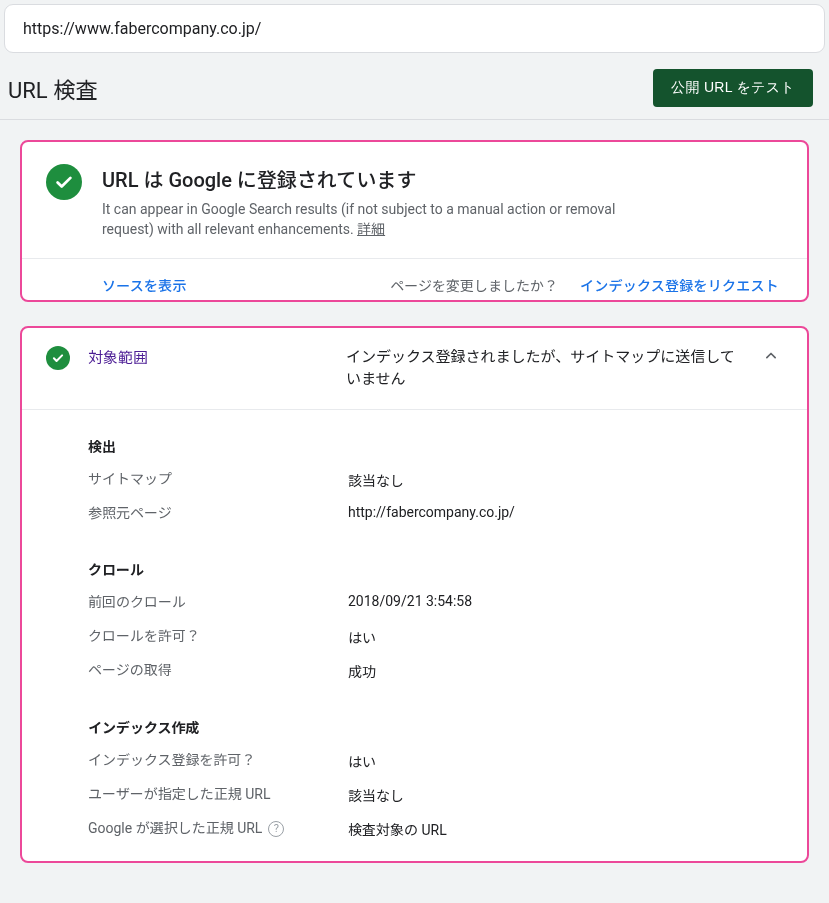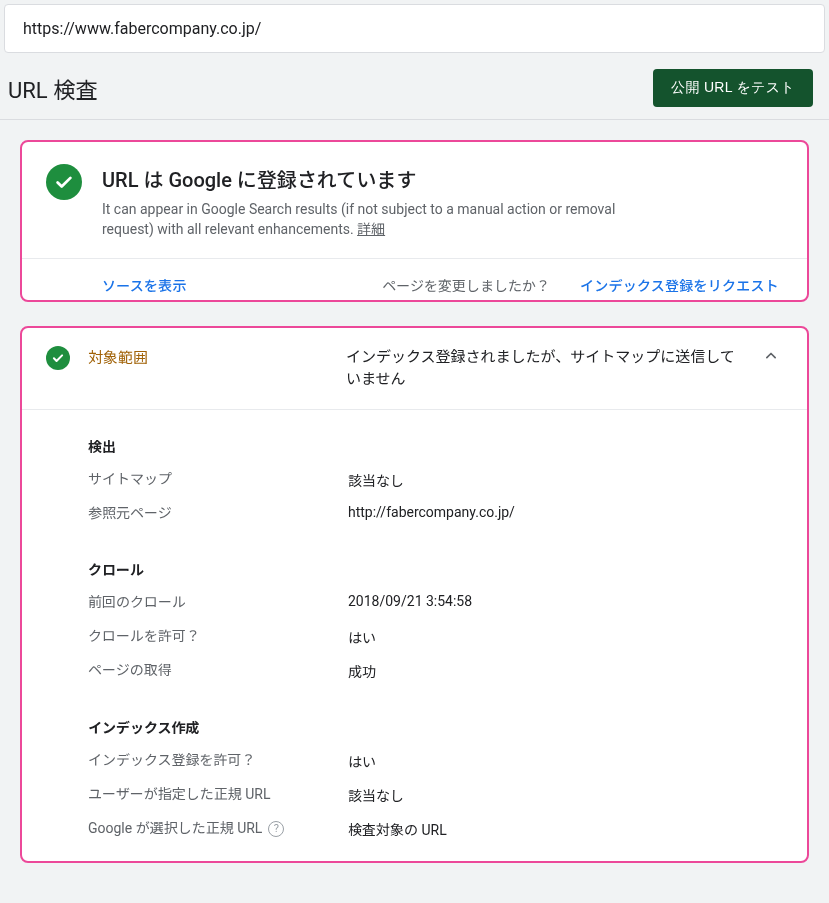--- a/index.html
+++ b/index.html
@@ -5,21 +5,21 @@
   * { box-sizing: border-box; margin: 0; padding: 0; }
   body {
     font-family: Roboto, "Noto Sans JP", Arial, sans-serif;
     background: #f1f3f4;
     color: #202124;
     font-size: 14px;
   }
   .url-bar {
     background: #fff;
     border: 1px solid #dadce0;
-    border-radius: 4px;
+    border-radius: 9px;
     margin: 4px;
     padding: 14px 18px;
     font-size: 16px;
     color: #202124;
   }
   .header {
     display: flex;
     align-items: center;
     justify-content: space-between;
     padding: 12px 16px 12px 8px;
@@ -98,36 +98,36 @@
   }
   .link-blue {
     color: #1a73e8;
     font-weight: 500;
     cursor: pointer;
     letter-spacing: .25px;
   }
   .action-right {
     display: flex;
     align-items: flex-end;
-    gap: 30px;
+    gap: 22px;
   }
   .muted {
     color: #5f6368;
   }
   .coverage-head {
     padding: 18px 24px;
     display: flex;
     align-items: flex-start;
     gap: 18px;
     cursor: pointer;
   }
   .coverage-head .label {
     flex: 0 0 240px;
     font-size: 15px;
-    color: #a16207;
+    color: #4c1d95;
   }
   .coverage-head .value {
     flex: 1;
     font-size: 15px;
     color: #202124;
     line-height: 1.5;
   }
   .chevron {
     flex: 0 0 24px;
     display: flex; align-items: center; justify-content: center;

